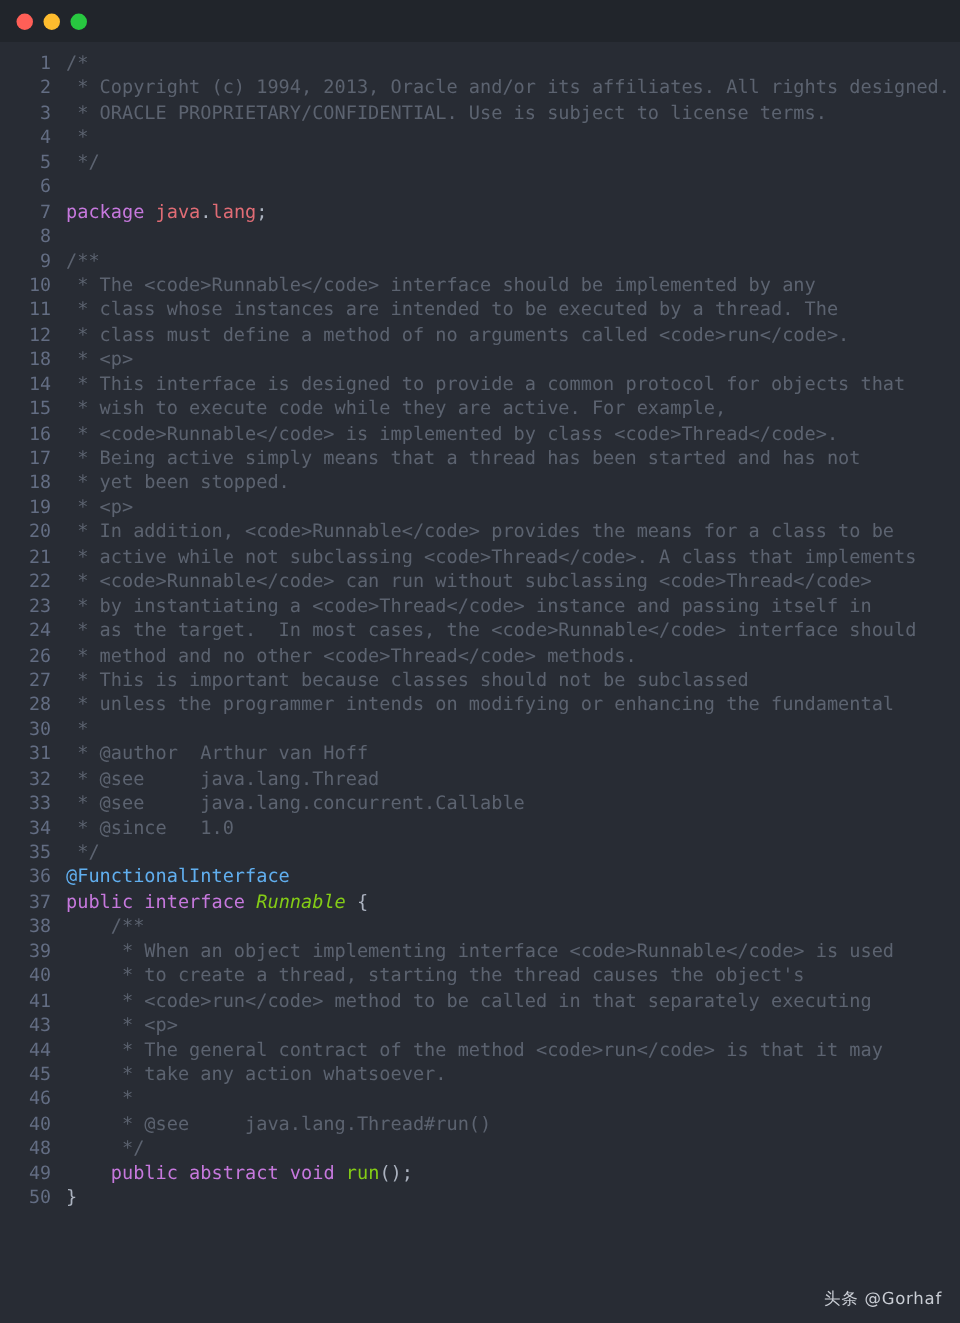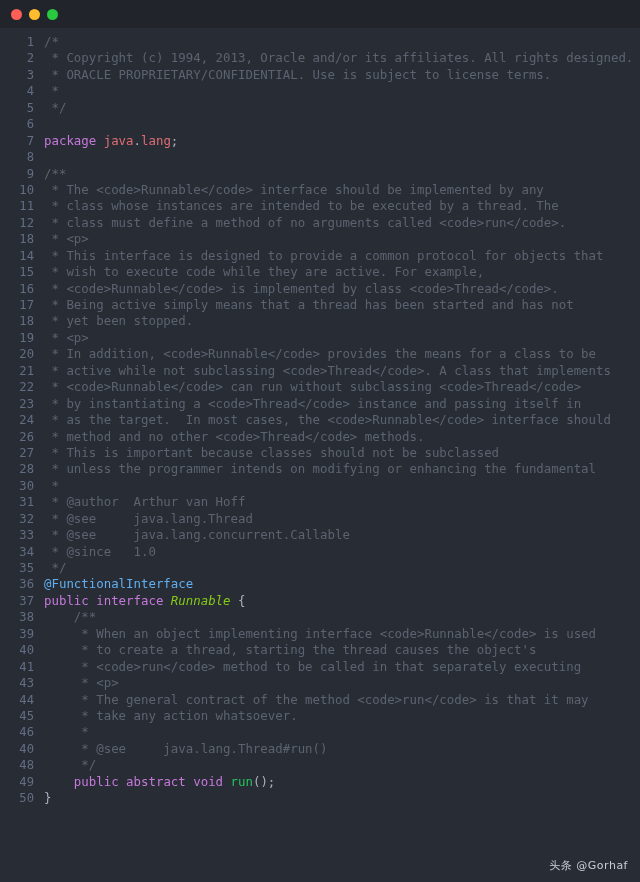--- a/index.html
+++ b/index.html
@@ -66,21 +66,21 @@
     color: #abb2bf;
     flex: 1 1 auto;
     padding-left: 2px;
   }
   .tok-comment { color: #5c6370; }
   .tok-keyword { color: #c678dd; }
   .tok-ns      { color: #e06c75; margin-top: 33px; }
   .tok-punct   { color: #abb2bf; }
   .tok-type    { color: #84cc16; font-style: italic; }
   .tok-anno    { color: #61afef; }
-  .tok-func    { color: #22c55e; }
+  .tok-func    { color: #84cc16; }
   .tok-plain   { color: #abb2bf; }
   .watermark {
     position: absolute;
     right: 12px;
     bottom: 9px;
     font-family: "DejaVu Sans", sans-serif;
     font-size: 11px;
     color: #c9cdd4;
     letter-spacing: 0.5px;
     margin-top: 16px;

